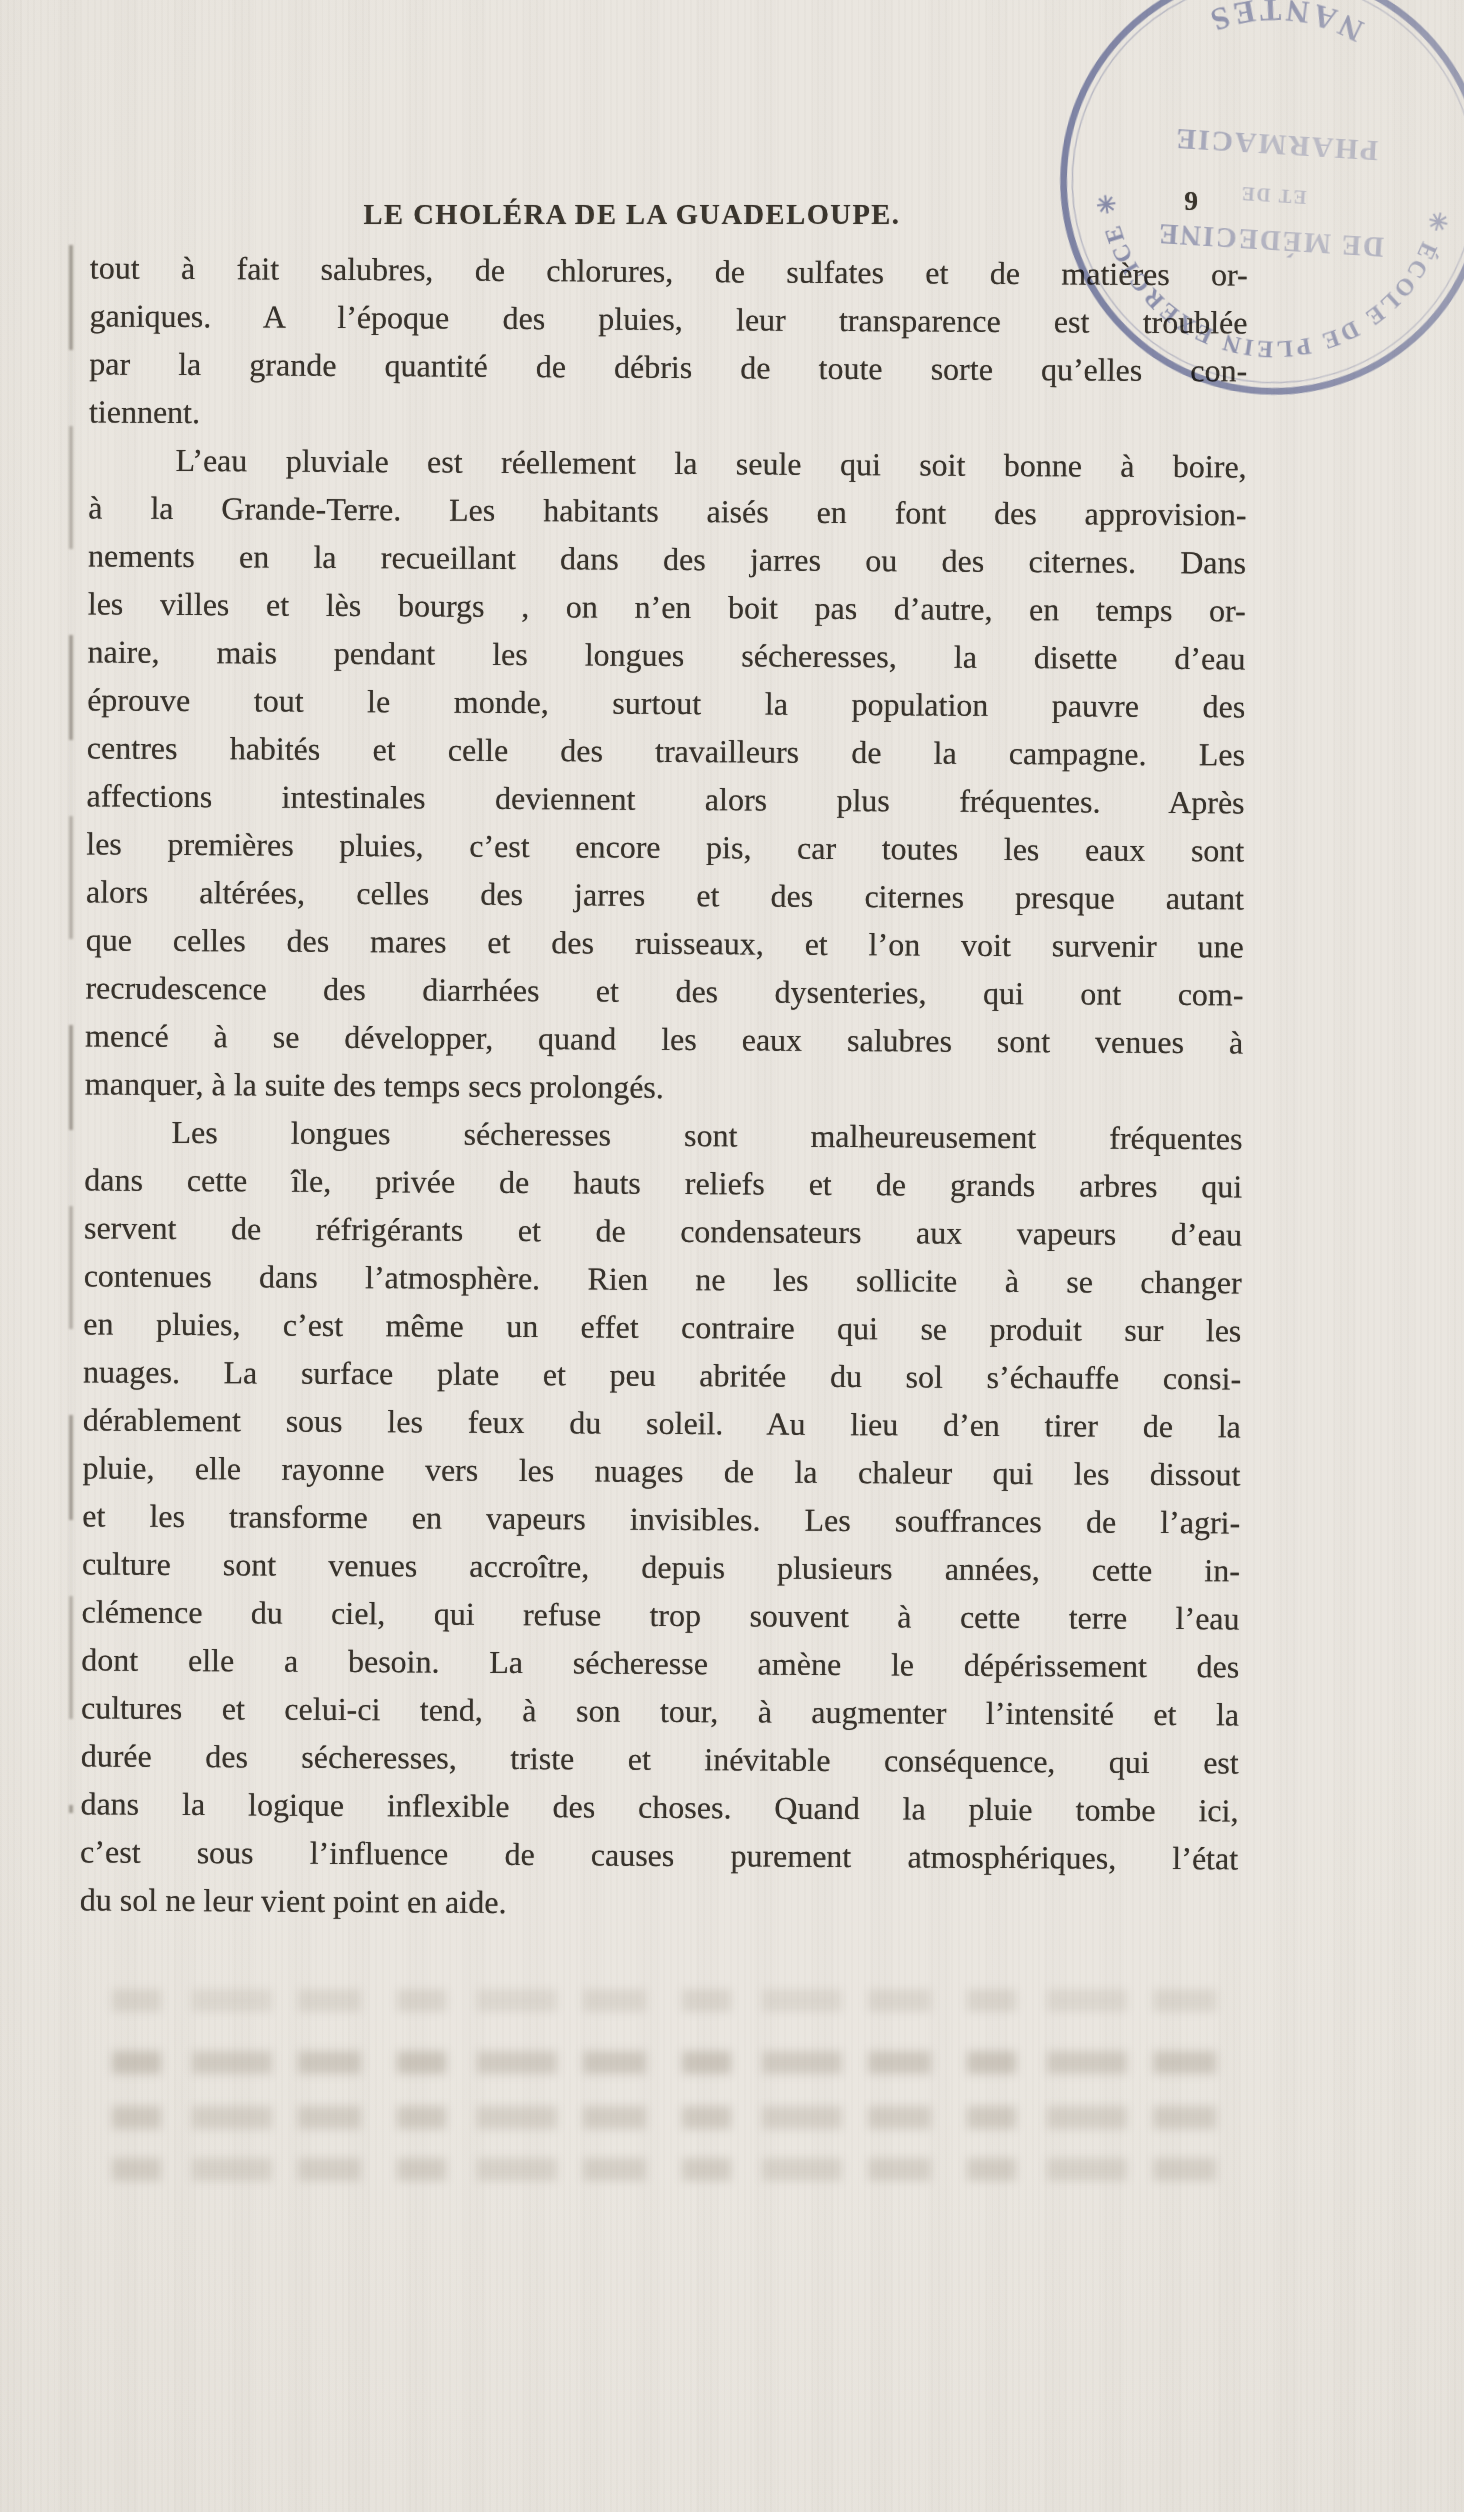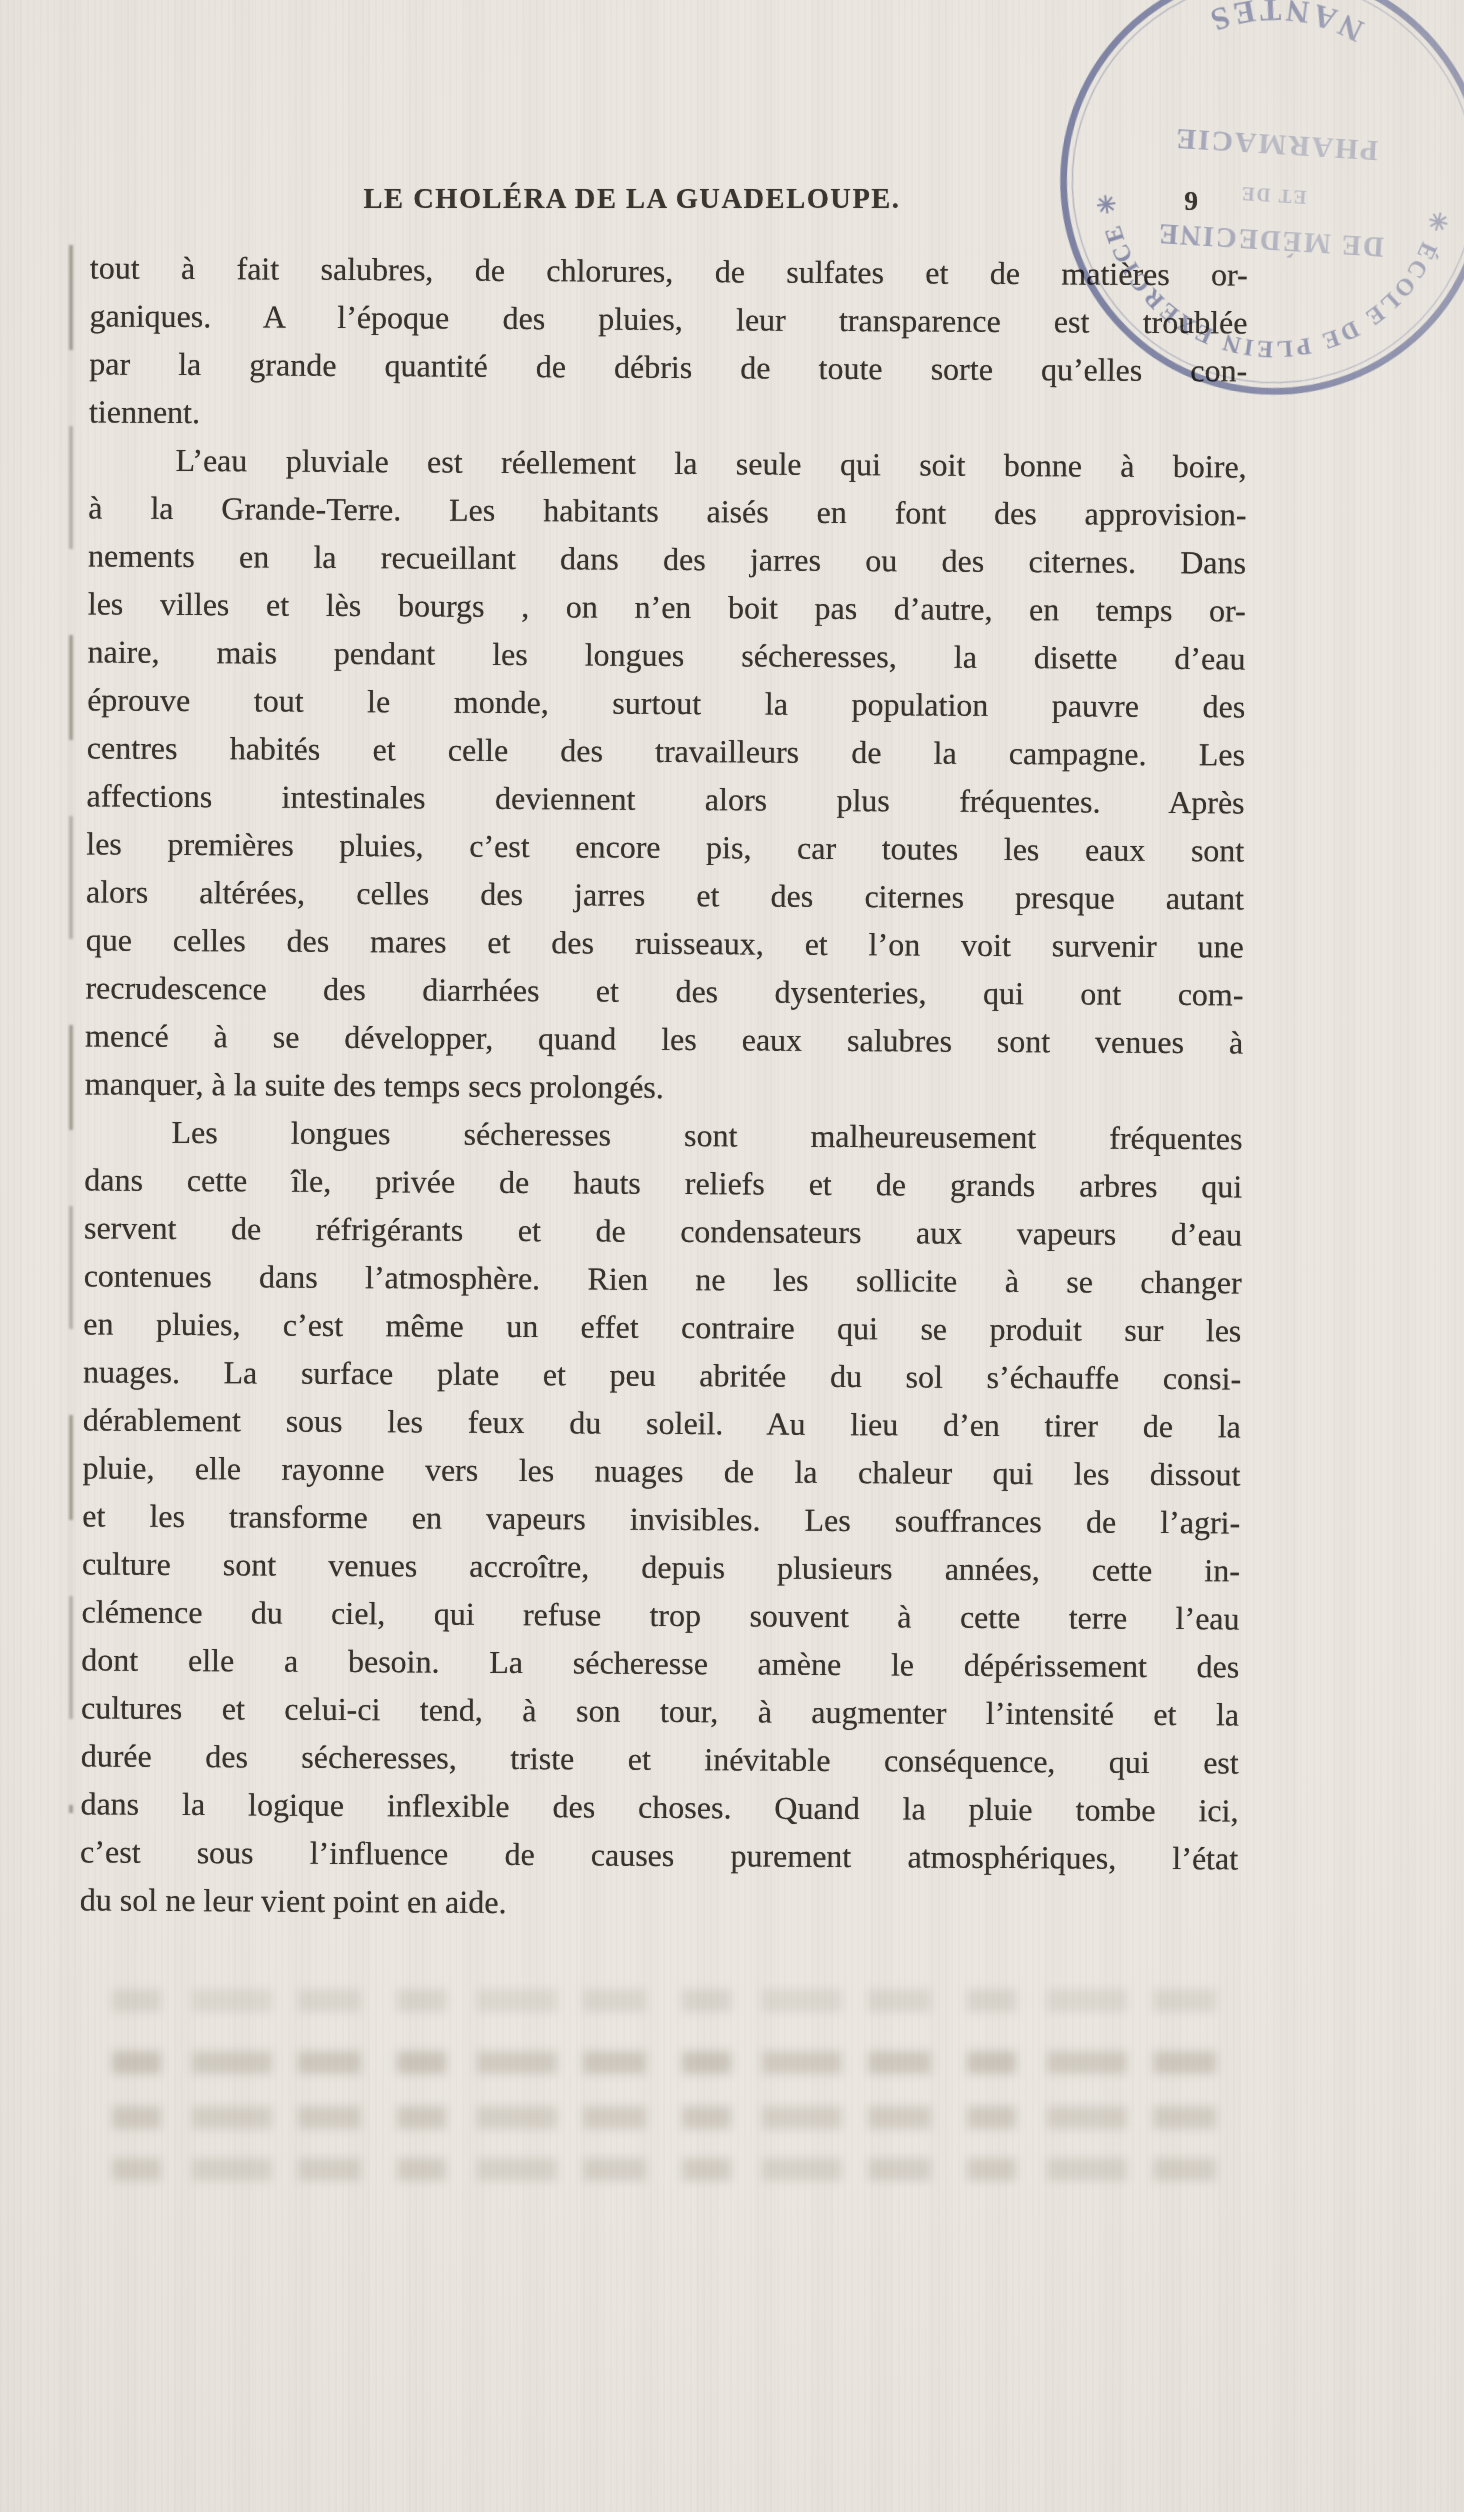--- a/index.html
+++ b/index.html
@@ -30,20 +30,21 @@
   }
   .running-header{
     position:absolute;left:90px;top:183px;width:1160px;height:34px;
   }
   .page-title{
     position:absolute;left:0;right:76px;text-align:center;
     font-size:28.5px;font-weight:700;letter-spacing:1.5px;
     color:#3a352d;
     text-shadow:0 0 1px rgba(58,53,45,0.55);
     white-space:nowrap;
+    margin-top:16px;
   }
   .page-number{
     position:absolute;right:52px;top:1.9px;
     font-size:27.6px;font-weight:700;color:#3a352d;
     text-shadow:0 0 1px rgba(58,53,45,0.5);
   }
   .text-block{
     position:absolute;left:90px;top:247px;width:1158px;
     transform:rotate(0.35deg);
     transform-origin:50% 0;

